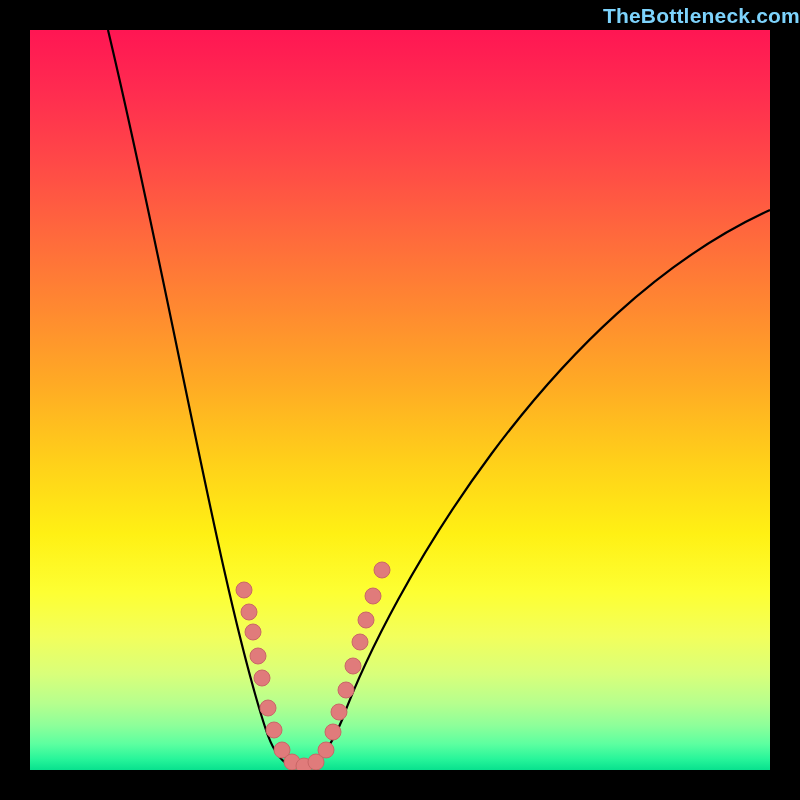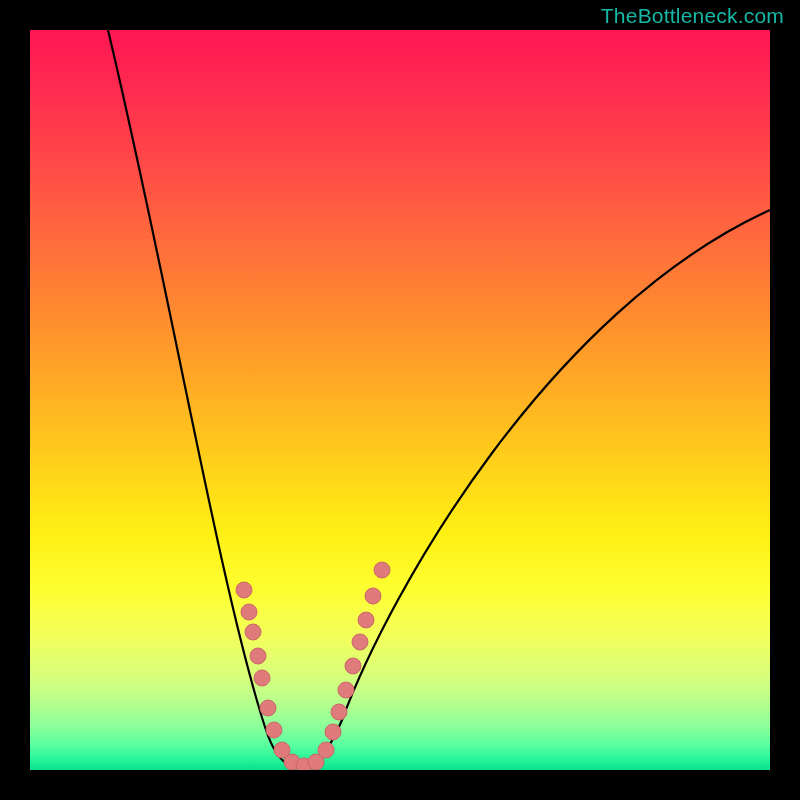--- a/index.html
+++ b/index.html
@@ -38,25 +38,25 @@
       #b6ff8e 91%,
       #8dff9a 94%,
       #5cffa0 96.5%,
       #28f59a 98.5%,
       #08e18e 100%
     );
   }
   .watermark {
     position: absolute;
     top: 4px;
-    right: 16px;
-    color: #14b8a6;
+    right: 0;
+    color: #7dd3fc;
     font-size: 21px;
     letter-spacing: 0.2px;
-    font-weight: 400;
+    font-weight: 700;
     user-select: none;
   }
   svg.curves {
     position: absolute;
     inset: 0;
   }
 </style>
 </head>
 <body>
 

